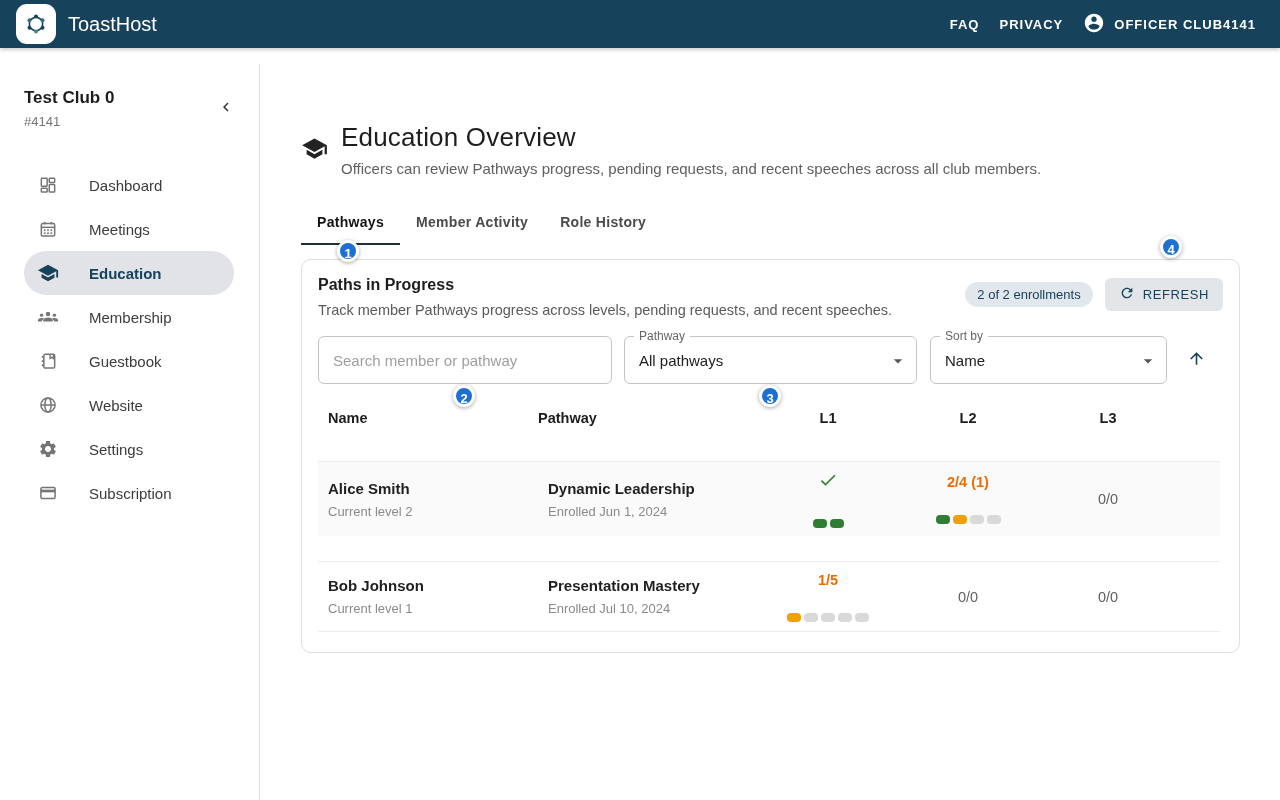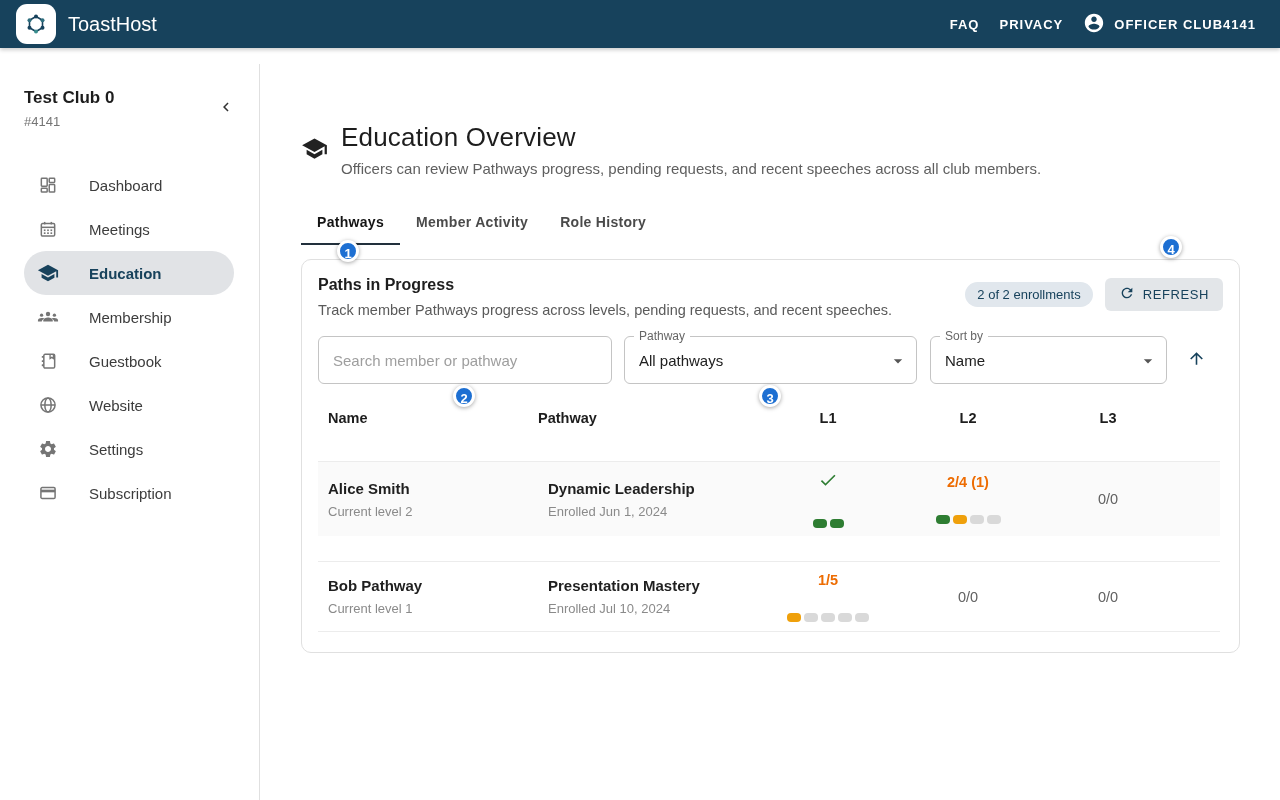--- a/index.html
+++ b/index.html
@@ -345,21 +345,21 @@
               </span>
           </div>
           <div class="lvl">
             <span class="val muted">0/0</span>
           </div>
           <div></div>
         </div>
 
         <div class="trow r r2">
           <div class="td-name">
-            <div class="nm">Bob Pathway</div>
+            <div class="nm">Bob Johnson</div>
             <div class="sub">Current level 1</div>
           </div>
           <div class="td-path">
             <div class="pw">Presentation Mastery</div>
             <div class="sub">Enrolled Jul 10, 2024</div>
           </div>
           <div class="lvl">
             <span class="val orange">1/5</span>
             <span class="segs">
                 <span class="seg seg-orange"></span>

